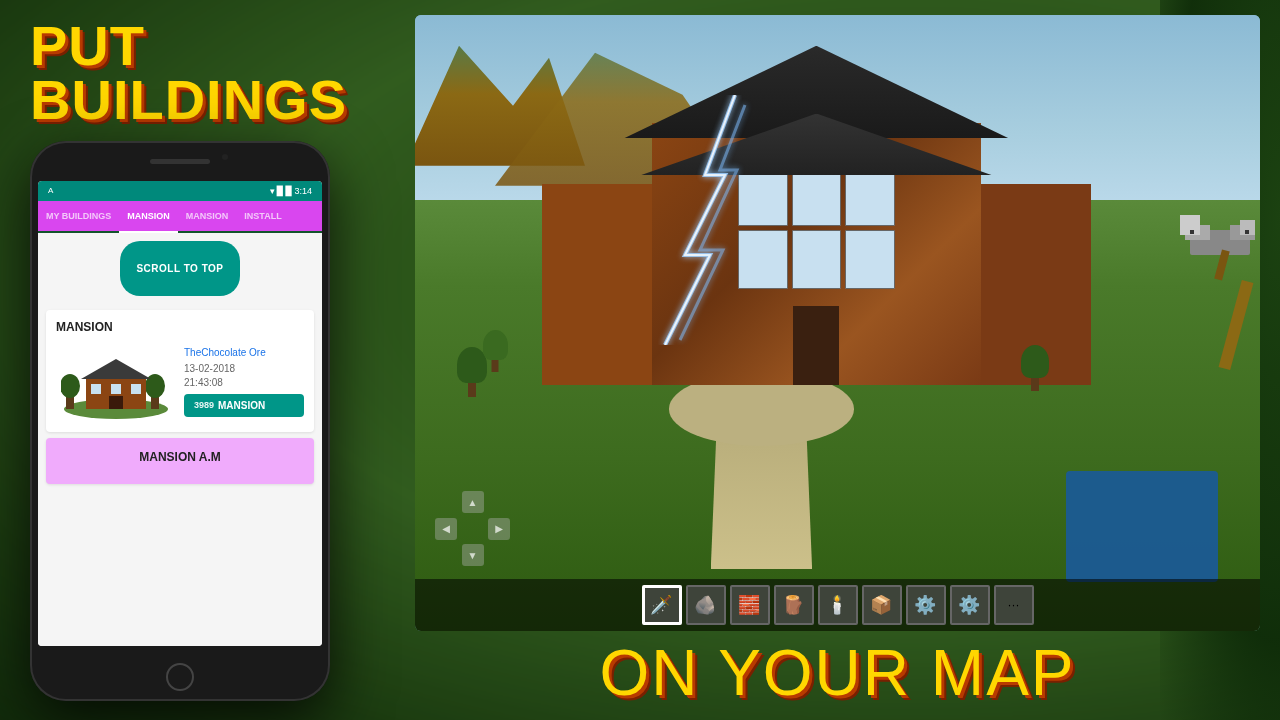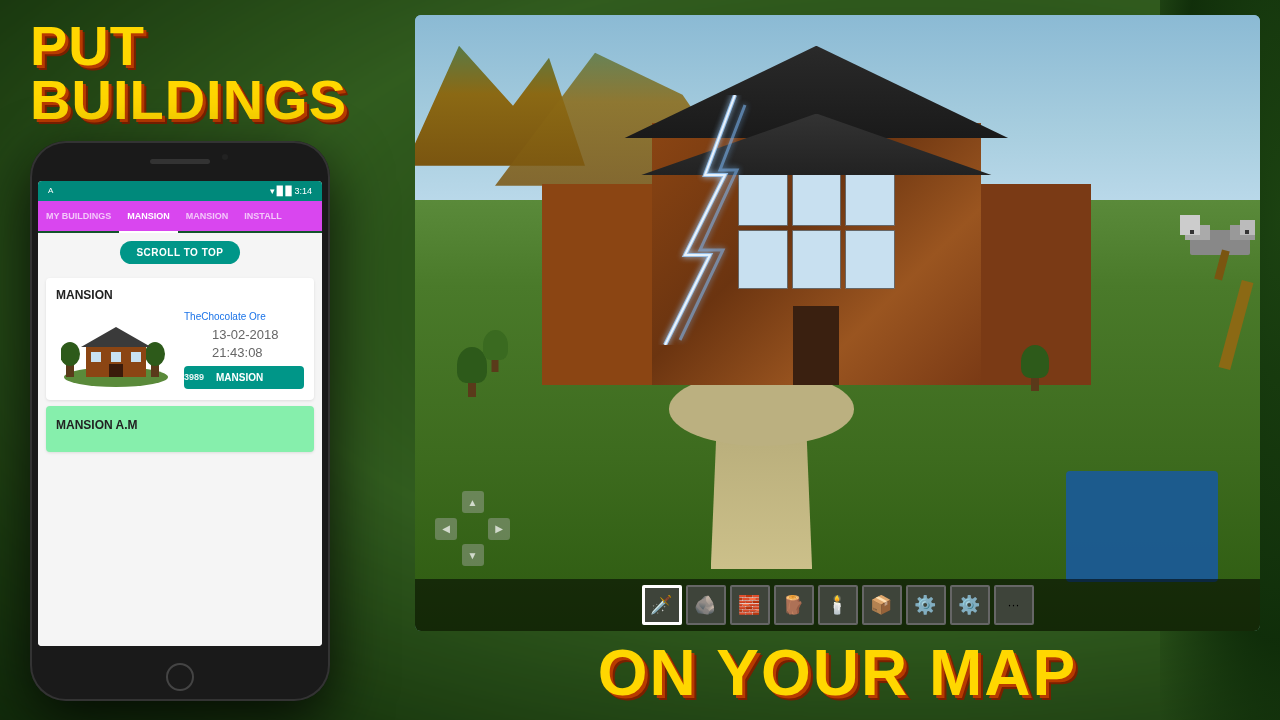--- a/index.html
+++ b/index.html
@@ -166,21 +166,21 @@
     .scroll-to-top {
       display: flex;
       justify-content: center;
       padding: 8px;
     }
 
     .scroll-btn {
       background: #009688;
       color: white;
       border-radius: 20px;
-      padding: 6px 16px;
+      padding: 22px 16px;
       font-size: 10px;
       font-weight: bold;
       letter-spacing: 0.5px;
     }
 
     .building-card {
       background: white;
       margin: 6px 8px;
       border-radius: 4px;
       padding: 10px;
@@ -218,50 +218,50 @@
     }
 
     .author-link {
       color: #1a73e8;
       font-size: 10px;
       text-decoration: none;
     }
 
     .date-time {
       color: #666;
-      font-size: 13px;
+      font-size: 10px;
       line-height: 1.4;
-      margin-left: 28px;
     }
 
     .install-btn {
       background: #009688;
       color: white;
       border-radius: 4px;
-      padding: 6px 0;
+      padding: 6px 10px;
       font-size: 10px;
       font-weight: bold;
       display: flex;
       align-items: center;
-      gap: 12px;
+      gap: 4px;
       margin-top: auto;
       cursor: pointer;
     }
 
     .install-count {
       font-size: 9px;
       opacity: 0.9;
     }
 
     .building-card-simple {
-      background: #86efac;
+      background: #f0abfc;
       margin: 6px 8px;
       border-radius: 4px;
       padding: 12px 10px;
       box-shadow: 0 1px 3px rgba(0,0,0,0.1);
+      text-align: center;
     }
 
     
     .phone-bottom {
       position: absolute;
       bottom: 10px;
       left: 50%;
       transform: translateX(-50%);
       width: 28px;
       height: 28px;
@@ -335,21 +335,21 @@
       flex-direction: column;
       justify-content: center;
       padding: 15px 20px 15px 15px;
       position: relative;
       z-index: 15;
       gap: 10px;
     }
 
     .big-text-bottom {
       font-size: 64px;
-      font-weight: 700;
+      font-weight: 400;
       color: #FFD700;
       text-shadow: 3px 3px 0 #b83a00, 5px 5px 0 #7a2000;
       font-family: 'Arial Black', Impact, sans-serif;
       text-transform: uppercase;
       line-height: 1;
       letter-spacing: 2px;
       text-align: center;
     }
 
     

